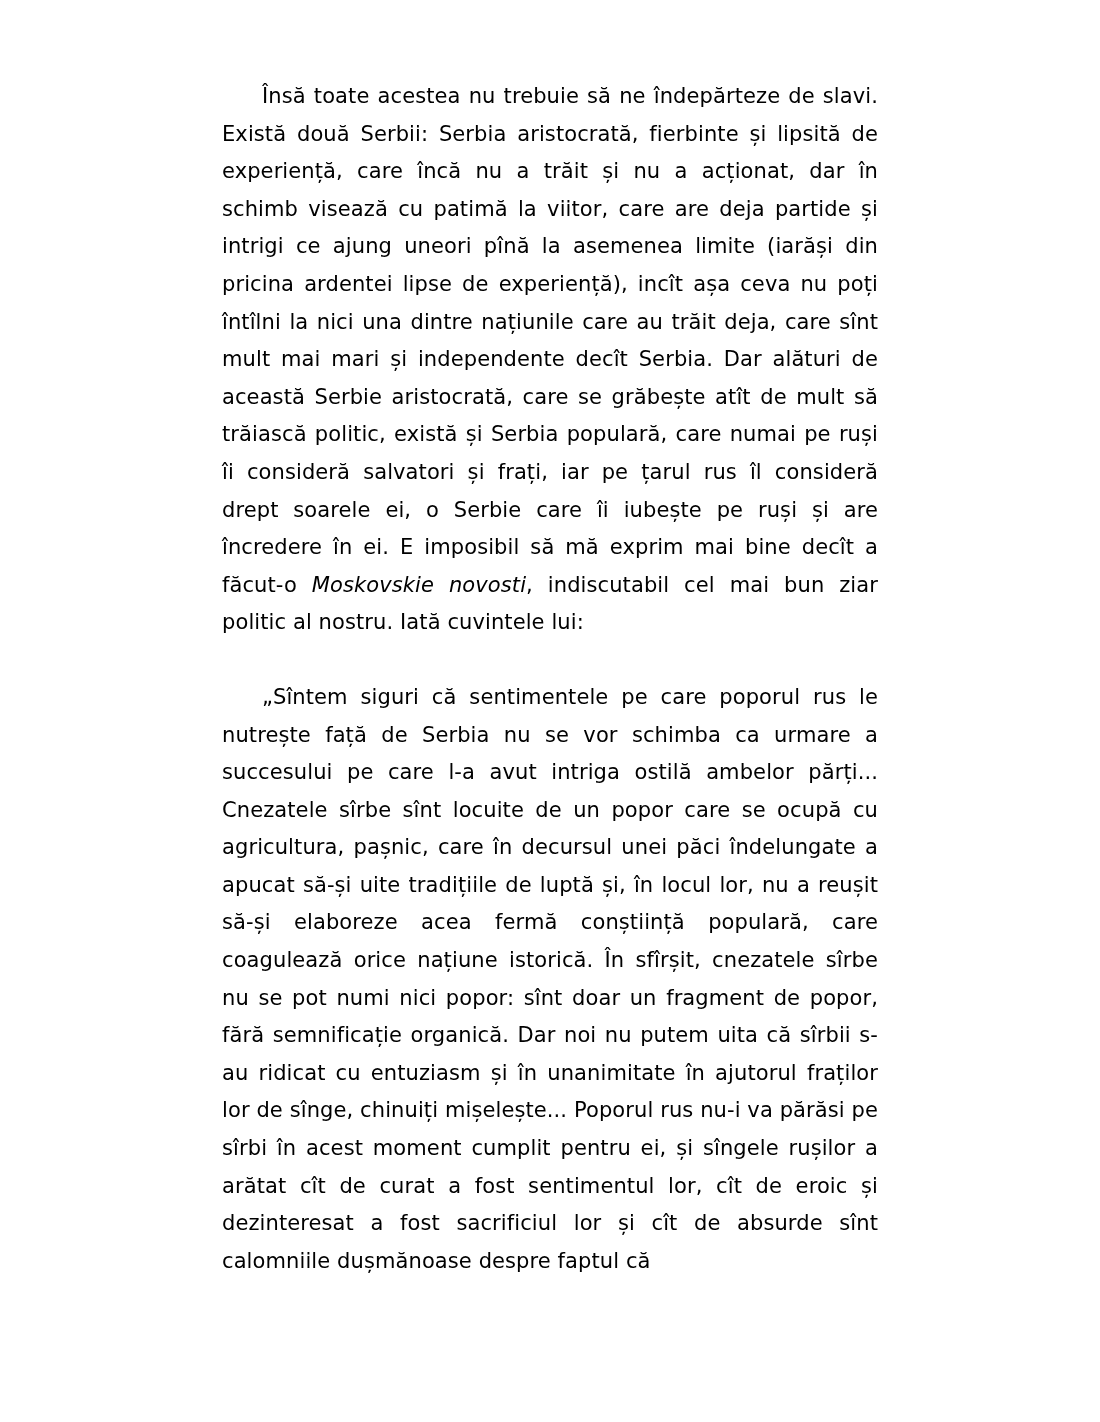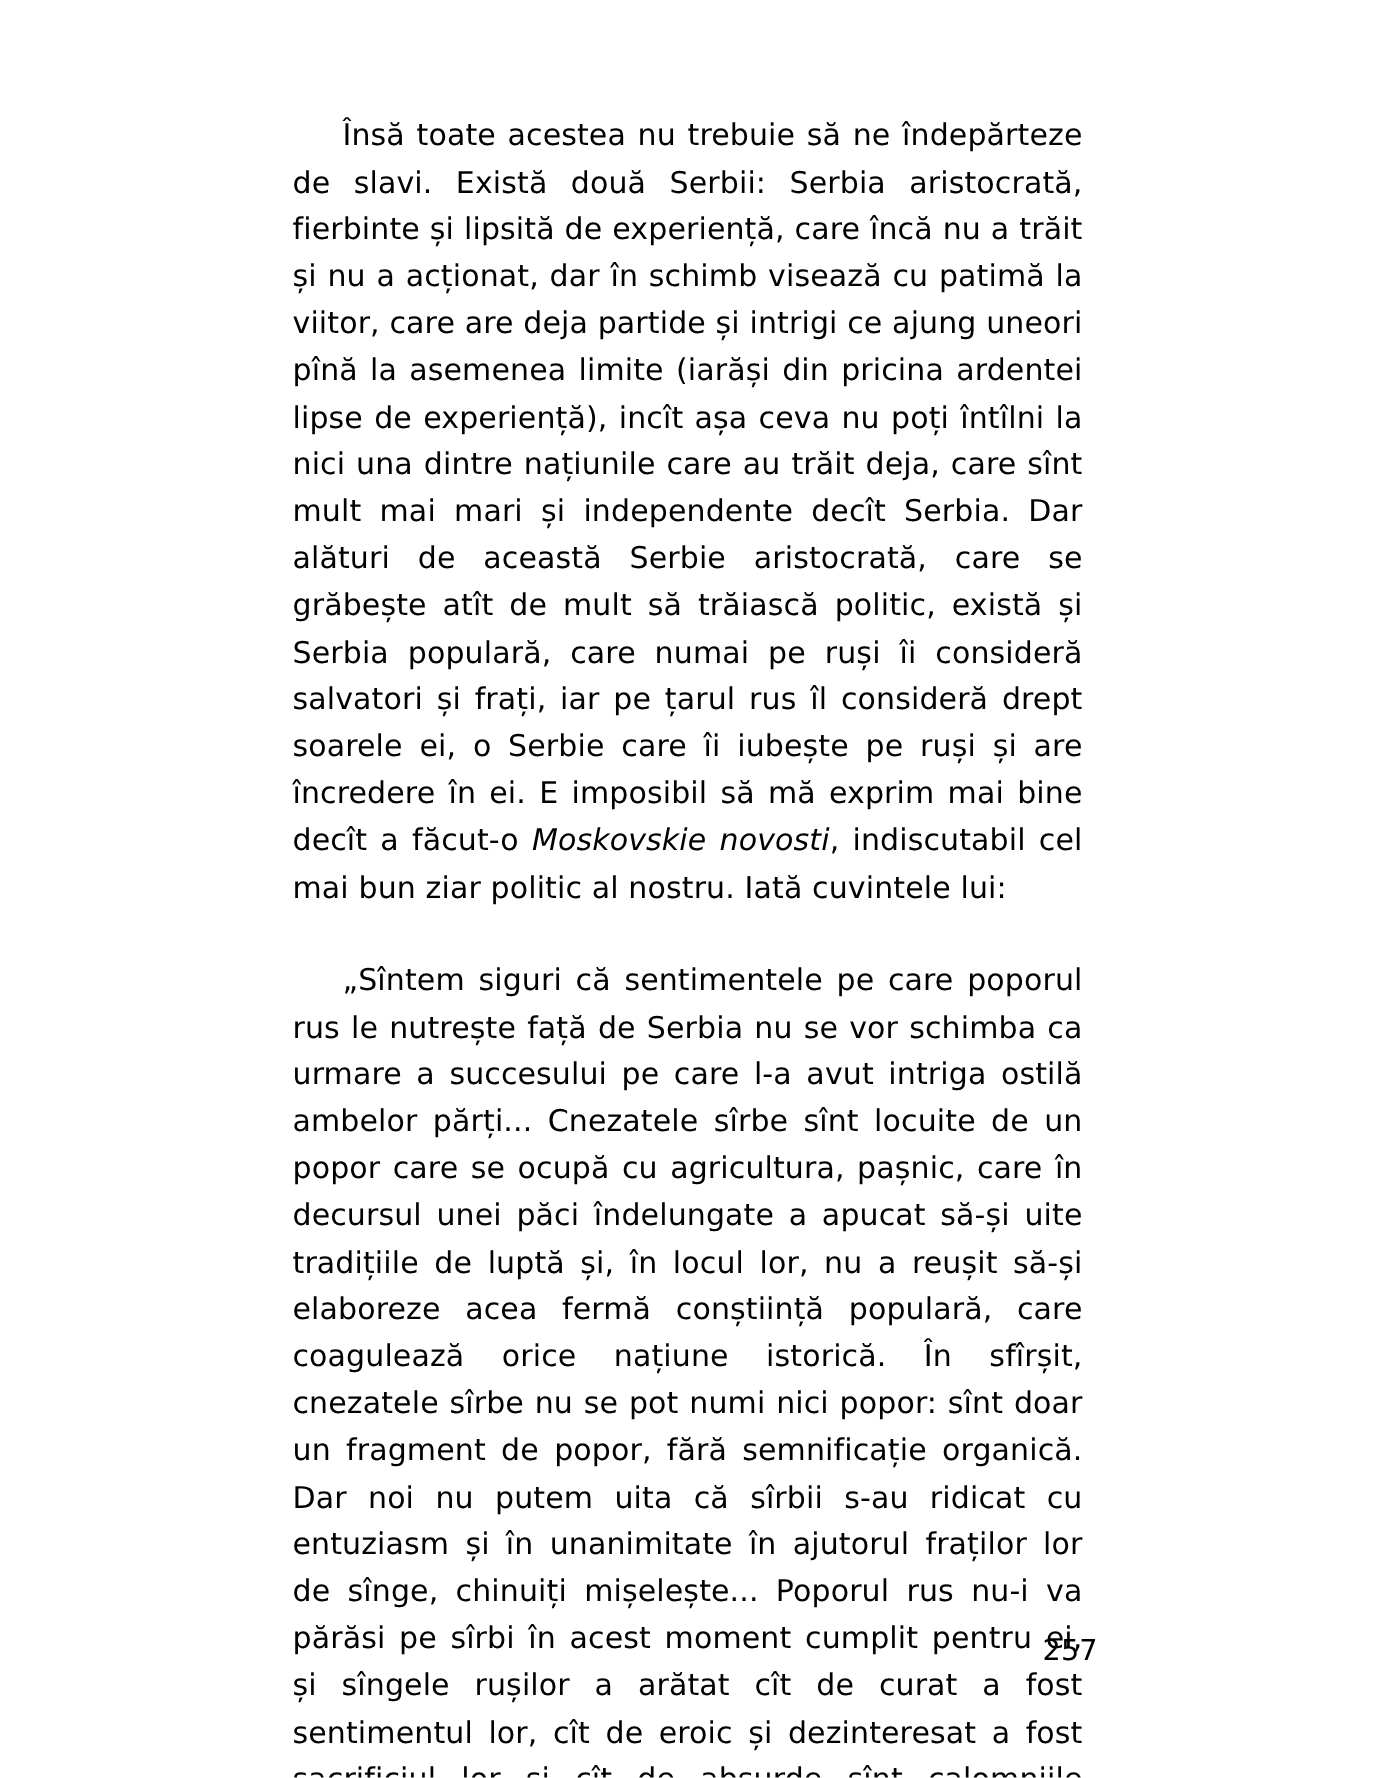--- a/index.html
+++ b/index.html
@@ -23,22 +23,22 @@
     height: 1422px;
     background: #ffffff;
   }
   .text-column {
     position: absolute;
     left: 222px;
     top: 78px;
     width: 656px;
   }
   p.body-par {
-    margin: 12px;
-    font-size: 24px;
+    margin: 0;
+    font-size: 21px;
     line-height: 37.6px;
     text-align: justify;
     text-justify: inter-word;
     letter-spacing: 0.1px;
     -webkit-hyphens: none;
     hyphens: none;
   }
   p.body-par.indent {
     text-indent: 40px;
   }
@@ -65,15 +65,14 @@
 <div class="page">
 
   <div class="text-column">
 
     <p class="body-par indent"><span>Însă toate acestea nu trebuie să ne îndepărteze de slavi. Există două Serbii: Serbia aristocrată, fierbinte și lipsită de experiență, care încă nu a trăit și nu a acționat, dar în schimb visează cu patimă la viitor, care are deja partide și intrigi ce ajung uneori pînă la asemenea limite (iarăși din pricina ardentei lipse de experiență), incît așa ceva nu poți întîlni la nici una dintre națiunile care au trăit deja, care sînt mult mai mari și independente decît Serbia. Dar alături de această Serbie aristocrată, care se grăbește atît de mult să trăiască politic, există și Serbia populară, care numai pe ruși îi consideră salvatori și frați, iar pe țarul rus îl consideră drept soarele ei, o Serbie care îi iubește pe ruși și are încredere în ei. E imposibil să mă exprim mai bine decît a făcut-o </span><span class="italic">Moskovskie novosti</span><span>, indiscutabil cel mai bun ziar politic al nostru. Iată cuvintele lui:</span></p>
 
     <p class="body-par indent gap">„Sîntem siguri că sentimentele pe care poporul rus le nutrește față de Serbia nu se vor schimba ca urmare a succesului pe care l-a avut intriga ostilă ambelor părți... Cnezatele sîrbe sînt locuite de un popor care se ocupă cu agricultura, pașnic, care în decursul unei păci îndelungate a apucat să-și uite tradițiile de luptă și, în locul lor, nu a reușit să-și elaboreze acea fermă conștiință populară, care coagulează orice națiune istorică. În sfîrșit, cnezatele sîrbe nu se pot numi nici popor: sînt doar un fragment de popor, fără semnificație organică. Dar noi nu putem uita că sîrbii s-au ridicat cu entuziasm și în unanimitate în ajutorul fraților lor de sînge, chinuiți mișelește... Poporul rus nu-i va părăsi pe sîrbi în acest moment cumplit pentru ei, și sîngele rușilor a arătat cît de curat a fost sentimentul lor, cît de eroic și dezinteresat a fost sacrificiul lor și cît de absurde sînt calomniile dușmănoase despre faptul că</p>
 
   </div>
 
-  <div class="page-number">257</div>
 
 </div>
 
 </body></html>

